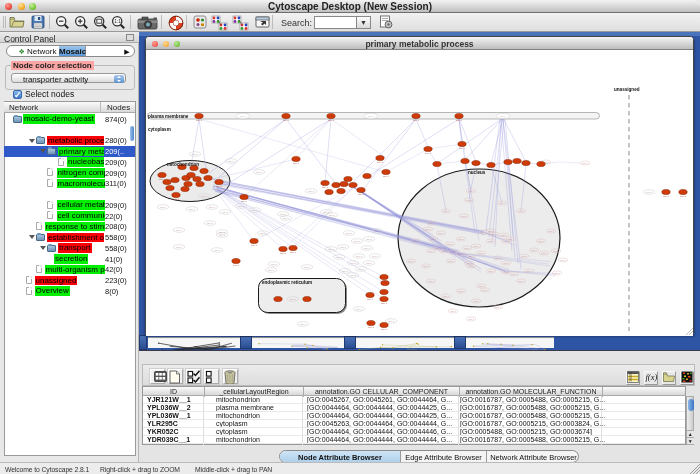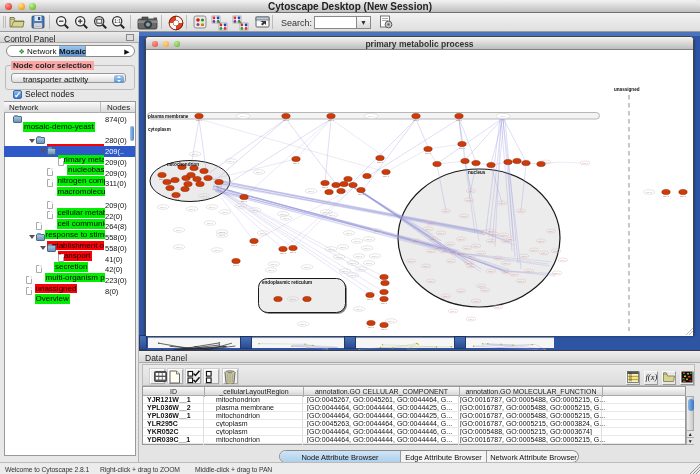--- a/index.html
+++ b/index.html
@@ -78,21 +78,21 @@
 .trow.sel{background:#2f58c9;}
 .arr{position:absolute;top:3.5px;width:0;height:0;border-left:3.2px solid transparent;
   border-right:3.2px solid transparent;border-top:4.5px solid #555;}
 .fold{position:absolute;top:2px;width:9px;height:7px;background:linear-gradient(#a8c4dc,#6e94b8);
   border:1px solid #4a6a8a;border-radius:1px;}
 .fold:before{content:"";position:absolute;left:0;top:-2px;width:4px;height:2px;
   background:#6e94b8;border-radius:1px 1px 0 0;}
 .file{position:absolute;top:1px;width:6px;height:8px;background:#fff;border:1px solid #aaa;border-radius:0 2.5px 0 0;}
 .file:before{content:"";position:absolute;right:-1px;top:-1px;width:3px;height:3px;
   background:linear-gradient(225deg,#e8e8e8 50%,#fff 50%);}
-.lbl{position:absolute;top:0.9px;color:#000;white-space:nowrap;line-height:9.5px;padding:0 1px;overflow:hidden;margin-top:8px;}
+.lbl{position:absolute;top:0.9px;color:#000;white-space:nowrap;line-height:9.5px;padding:0 1px;overflow:hidden;}
 .lbl.g{background:#00ef00;}
 .lbl.r{background:#fb0007;}
 .cnt{position:absolute;left:101px;top:1.4px;color:#111;font-size:7.5px;}
 
 
 #tsb{position:absolute;left:129.5px;top:83px;width:4px;height:15px;border-radius:2px;
   background:linear-gradient(90deg,#9ec2ec,#4f86cc);}
 
 
 #desktop{left:139px;top:32px;width:561px;height:319px;background:#2e54a4;}
@@ -333,21 +333,21 @@
 <span class="cnt">209(0)</span>
 </div>
 <div class="trow" style="top:210.3px">
 <span class="file" style="left:43.3px"></span>
 <span class="lbl g" style="left:52.5px;max-width:48px">cell communicat</span>
 <span class="cnt">22(0)</span>
 </div>
 <div class="trow" style="top:221.1px">
 <span class="file" style="left:32.0px"></span>
 <span class="lbl g" style="left:40.5px;max-width:60px">response to stimul</span>
-<span class="cnt">264(8)</span>
+<span class="cnt">208(0)</span>
 </div>
 <div class="trow" style="top:231.8px">
 <span class="arr" style="left:24.5px"></span>
 <span class="fold" style="left:32.0px"></span>
 <span class="lbl r" style="left:43.0px;max-width:57px">establishment of lo</span>
 <span class="cnt">558(0)</span>
 </div>
 <div class="trow" style="top:242.6px">
 <span class="arr" style="left:35.5px"></span>
 <span class="fold" style="left:43.0px"></span>
@@ -924,23 +924,20 @@
 <g stroke="#aaa" stroke-width="0.8">
 <line x1="685" y1="334" x2="692" y2="327"></line>
               <line x1="688" y1="334" x2="692" y2="330"></line>
 </g>
 </svg>
     </div>
   </div>
 </div>
 
 <div class="abs" id="dp">
-  <div id="dp-title">
-        <span>Data Panel</span>
-      </div>
   <div id="dp-tools">
     <div style="position:absolute;left:7px;top:4px;width:15px;height:15px;background:#f0f0f0;border:1px solid #aaa;border-top-color:#fff;border-left-color:#fff;box-shadow:0 0 0 1px #cfcfcf;"></div>
 <svg style="position:absolute;left:11px;top:5px" width="13" height="13" viewBox="0 0 13 13">
           <rect x="0.5" y="1.5" width="12" height="10" rx="1" fill="#555" stroke="#333" stroke-width="0.8"></rect>
           <rect x="1.8" y="3" width="2.6" height="2.6" fill="#fff"></rect>
           <rect x="5.2" y="3" width="2.6" height="2.6" fill="#fff"></rect>
           <rect x="8.6" y="3" width="2.6" height="2.6" fill="#fff"></rect>
           <rect x="1.8" y="7" width="2.6" height="2.6" fill="#fff"></rect>
           <rect x="5.2" y="7" width="2.6" height="2.6" fill="#fff"></rect>
           <rect x="8.6" y="7" width="2.6" height="2.6" fill="#fff"></rect>
@@ -1052,21 +1049,21 @@
 <span class="dc dc2">mitochondrion</span>
 <span class="dc dc3">[GO:0044464, GO:0044444, GO:0044444, G...</span>
 <span class="dc dc4">[GO:0016787, GO:0005488, GO:0005215, G...</span>
 </div>
   <div id="dsb">
         <div class="thumb"></div>
     <div class="b" style="bottom:7px">▲</div>
         <div class="b" style="bottom:0">▼</div>
   </div>
   <div id="seg">
-    <div class="segb" style="left:0;width:121px;background:linear-gradient(#cfe4f6,#a8cdea);border-right:1px solid #999;">Node Attribute Browser</div>
+    <div class="segb" style="left:0;width:121px;background:linear-gradient(#cfe4f6,#a8cdea);border-right:1px solid #999;font-weight:bold;">Node Attribute Browser</div>
     <div class="segb" style="left:121px;width:86px;border-right:1px solid #999;">Edge Attribute Browser</div>
     <div class="segb" style="left:207px;width:93px;">Network Attribute Browser</div>
   </div>
 </div>
 
 <div class="abs" id="status">
   <span style="left:5px">Welcome to Cytoscape 2.8.1</span>
   <span style="left:100px">Right-click + drag to ZOOM</span>
   <span style="left:195px">Middle-click + drag to PAN</span>
   <svg style="position:absolute;right:0;bottom:0" width="12" height="12" viewBox="0 0 12 12">

